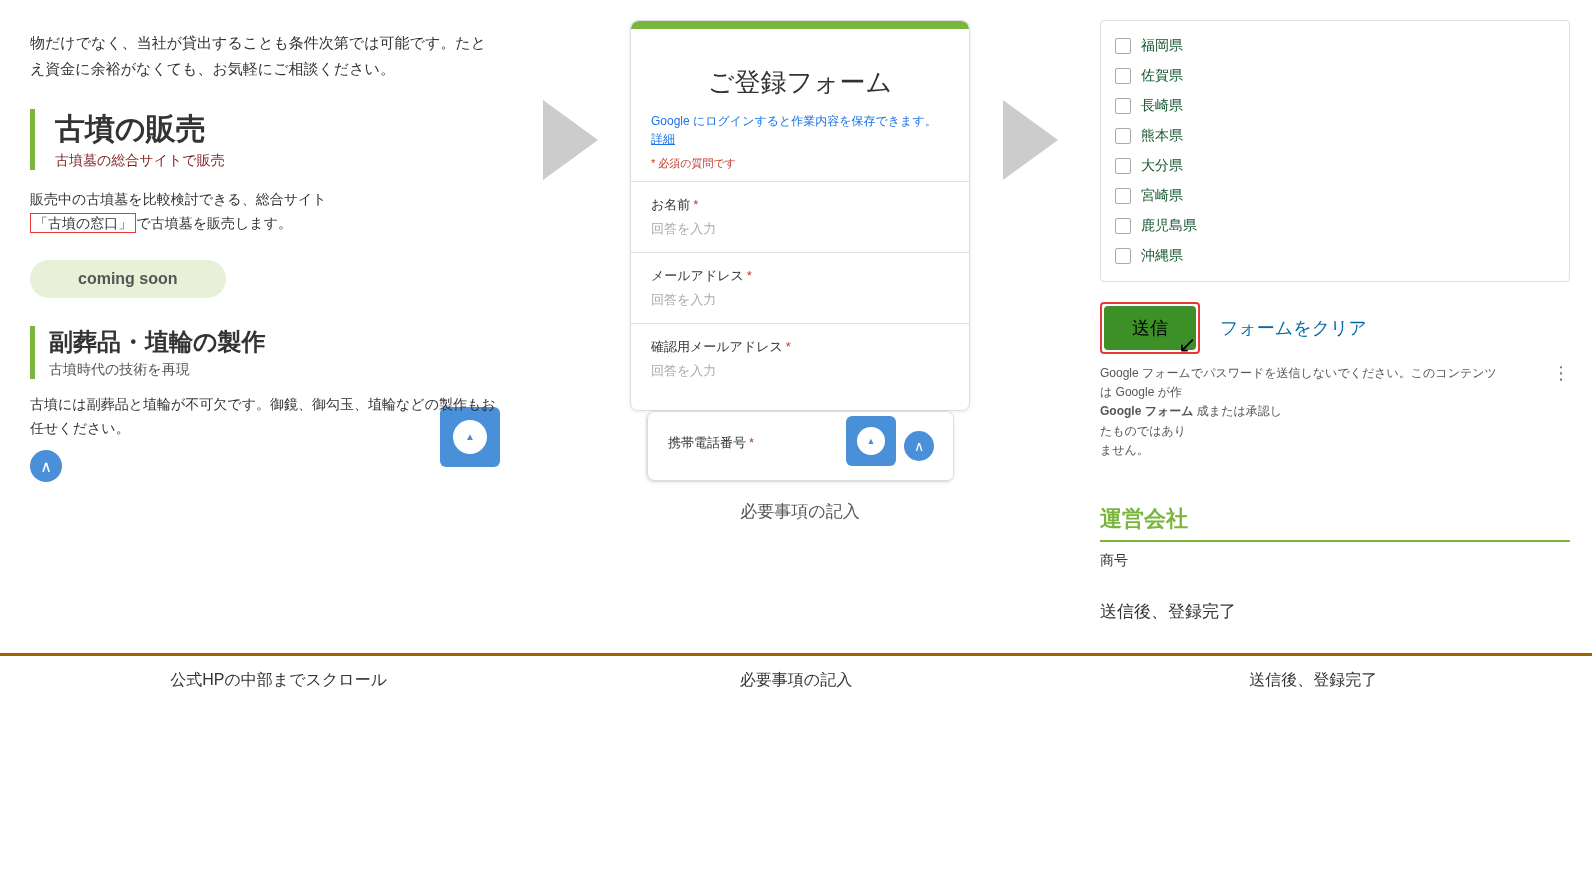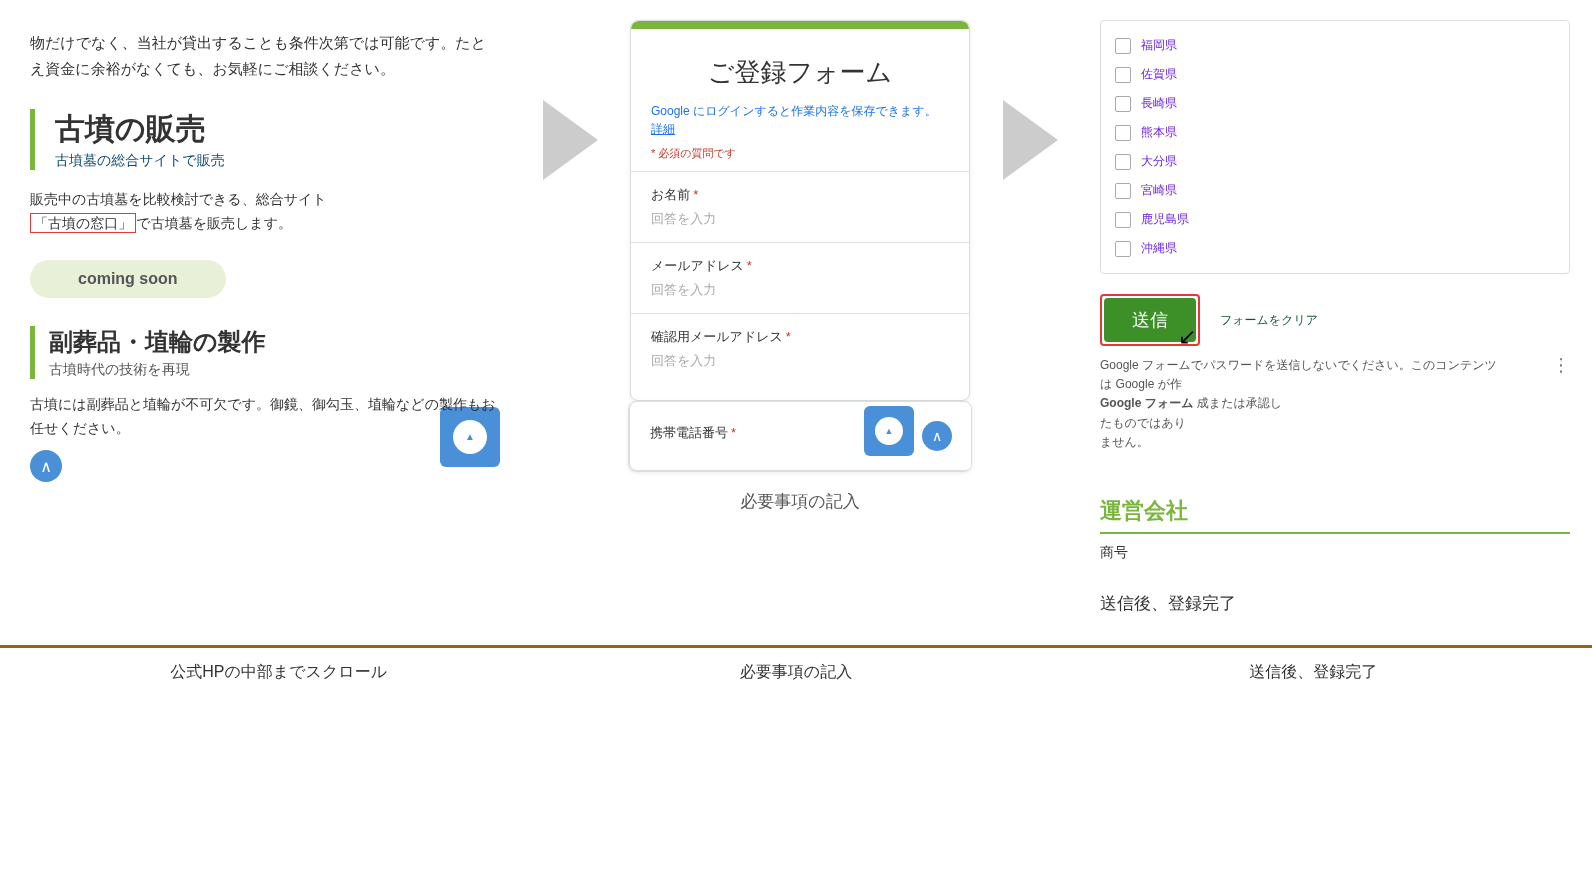--- a/index.html
+++ b/index.html
@@ -43,21 +43,21 @@
 
     .section-title {
       font-size: 30px;
       font-weight: bold;
       color: #333;
       line-height: 1.3;
     }
 
     .section-subtitle {
       font-size: 14px;
-      color: #0c4a6e;
+      color: #7f1d1d;
       margin-top: 4px;
     }
 
     .section-description {
       font-size: 14px;
       color: #333;
       margin: 14px 0 10px 0;
       line-height: 1.7;
     }
 
@@ -122,21 +122,21 @@
       background: #7ab63e;
       height: 8px;
       width: 100%;
       border-radius: 8px 8px 0 0;
     }
 
     .form-title {
       font-size: 26px;
       color: #333;
       text-align: center;
-      padding: 26px 20px 6px 20px;
+      padding: 36px 20px 6px 20px;
     }
 
     .form-google-note {
       font-size: 12px;
       color: #1a73e8;
       padding: 6px 20px 2px 20px;
       line-height: 1.5;
     }
 
     .form-google-note span.detail-link {
@@ -190,22 +190,22 @@
       border-radius: 4px;
       padding: 10px 14px;
       margin-bottom: 20px;
     }
 
     .checkbox-item {
       display: flex;
       align-items: center;
       gap: 10px;
       padding: 6px 0;
-      font-size: 12px;
-      color: #6d28d9;
+      font-size: 14px;
+      color: #14532d;
     }
 
     .checkbox-box {
       width: 16px;
       height: 16px;
       border: 1.5px solid #aaa;
       background: #fff;
       border-radius: 2px;
       flex-shrink: 0;
     }
@@ -220,31 +220,31 @@
 
     .submit-btn-wrapper {
       border: 2px solid #e53935;
       border-radius: 4px;
       padding: 2px;
       display: inline-block;
     }
 
     .submit-btn {
       background: #3d8f28;
-      color: #ffffff;
+      color: #000000;
       border: none;
       border-radius: 4px;
       padding: 10px 28px;
       font-size: 18px;
       cursor: pointer;
     }
 
     .form-clear-link {
-      color: #14532d;
-      font-size: 12px;
+      color: #0369a1;
+      font-size: 18px;
       cursor: pointer;
     }
 
     .google-disclaimer {
       font-size: 12px;
       color: #555;
       line-height: 1.6;
       margin-top: 8px;
     }
 
@@ -365,21 +365,21 @@
       color: #777;
       position: absolute;
       right: 0;
       top: 60px;
     }
 
     .middle-bottom-card {
       background: #fff;
       border: 1px solid #ddd;
       border-radius: 8px;
-      width: 344px;
+      width: 308px;
       overflow: hidden;
       box-shadow: 0 1px 4px rgba(0,0,0,0.08);
       margin-top: 0;
       position: relative;
     }
 
     .middle-bottom-card .form-field-block-last {
       border-top: 1px solid #e0e0e0;
       padding: 14px 20px;
       display: flex;

